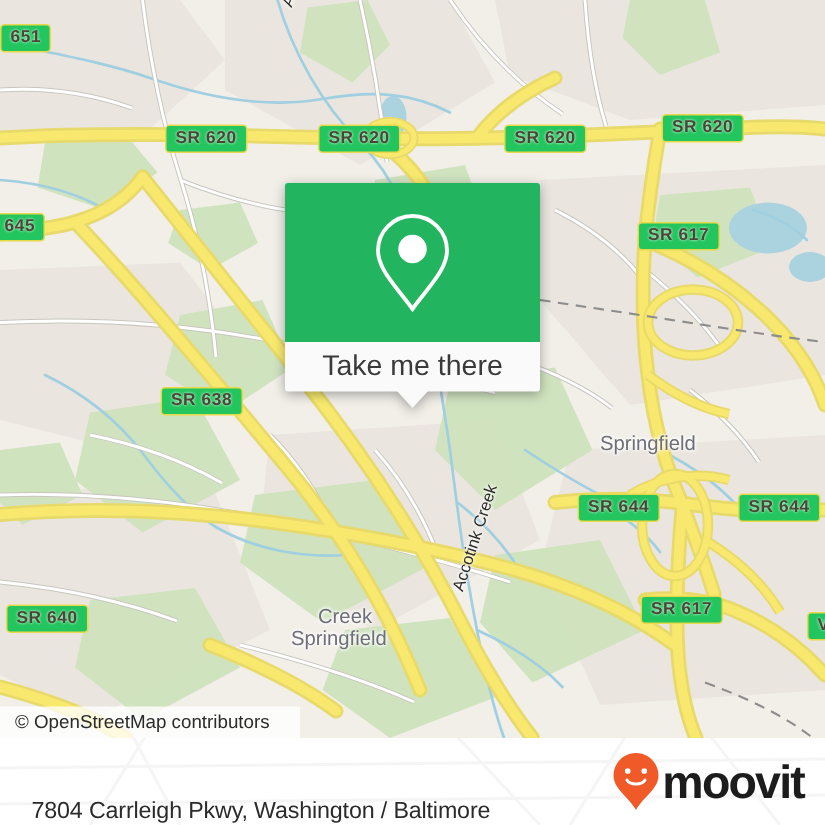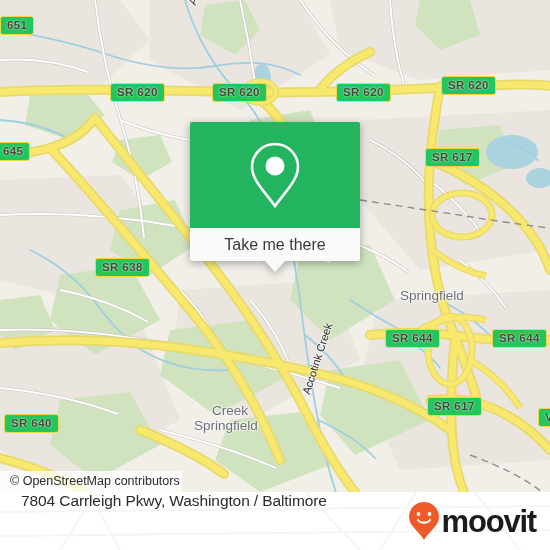--- a/index.html
+++ b/index.html
@@ -52,21 +52,21 @@
     white-space:nowrap;
     text-shadow:0 0 3px #fff,0 0 3px #fff;
   }
 
   
   #attrib{
     position:absolute;left:0;bottom:0;
     background:rgba(255,255,255,.78);
     font-size:12.5px;
     color:#2b2b2b;
-    padding:3px 2px 4px 10px;
+    padding:3px 20px 4px 10px;
     white-space:nowrap;
   }
 
   
   #popup{
     position:absolute;left:190px;top:122px;width:170px;
     filter:drop-shadow(0 2px 4px rgba(0,0,0,.33));
   }
   #popup-image{
     width:170px;height:106px;
@@ -75,35 +75,35 @@
     display:flex;align-items:center;justify-content:center;
   }
   #popup-footer{
     width:170px;height:33px;
     background:#fafafa;
     border-radius:0 0 2px 2px;
     display:flex;align-items:center;justify-content:center;
     position:relative;
   }
   #popup-label{
-    font-size:16px;color:#3a3a3a;white-space:nowrap;
+    font-size:19px;color:#3a3a3a;white-space:nowrap;
   }
   #popup-tail{
     position:absolute;left:50%;margin-left:-11px;top:32px;
     width:0;height:0;
     border-left:11px solid transparent;
     border-right:11px solid transparent;
     border-top:12px solid #fafafa;
   }
 
   
   #bottombar{
     position:absolute;left:0;top:492px;width:550px;height:58px;
     background:#ffffff;
-    display:flex;align-items:flex-start;
+    display:flex;align-items:flex-end;
     overflow:hidden;
   }
   #bottombar-bg{position:absolute;left:0;top:0;opacity:.55;}
   #address{
     position:relative;
     margin-left:21px;
     font-size:15.5px;
     color:#2b2b2b;
     white-space:nowrap;
     letter-spacing:-.1px;
@@ -295,24 +295,24 @@
       </g>
     </svg>
 
     <div class="shield" style="left:0px;top:16px;">651</div>
     <div class="shield" style="left:110px;top:83px;">SR 620</div>
     <div class="shield" style="left:212px;top:83px;">SR 620</div>
     <div class="shield" style="left:336px;top:83px;">SR 620</div>
     <div class="shield" style="left:441px;top:76px;">SR 620</div>
     <div class="shield" style="left:425px;top:148px;">SR 617</div>
     <div class="shield" style="left:-4px;top:142px;">645</div>
-    <div class="shield" style="left:95px;top:258px;text-align:right;">SR 638</div>
+    <div class="shield" style="left:107px;top:258px;text-align:right;">SR 638</div>
     <div class="shield" style="left:385px;top:329px;">SR 644</div>
     <div class="shield" style="left:492px;top:329px;">SR 644</div>
-    <div class="shield" style="left:4px;top:414px;">SR 640</div>
+    <div class="shield" style="left:4px;top:403px;">SR 640</div>
     <div class="shield" style="left:427px;top:397px;">SR 617</div>
     <div class="shield" style="left:538px;top:408px;">V</div>
 
     <div class="place" style="left:400px;top:246px;">Springfield</div>
     <div class="place" style="left:212px;top:361px;">Creek</div>
     <div class="place" style="left:194px;top:376px;">Springfield</div>
 
     <div class="water" style="left:186px;top:2px;transform:rotate(-68deg);transform-origin:left top;">Accotink</div>
     <div class="water" style="left:300px;top:392px;transform:rotate(-72deg);transform-origin:left top;">Accotink Creek</div>
 

